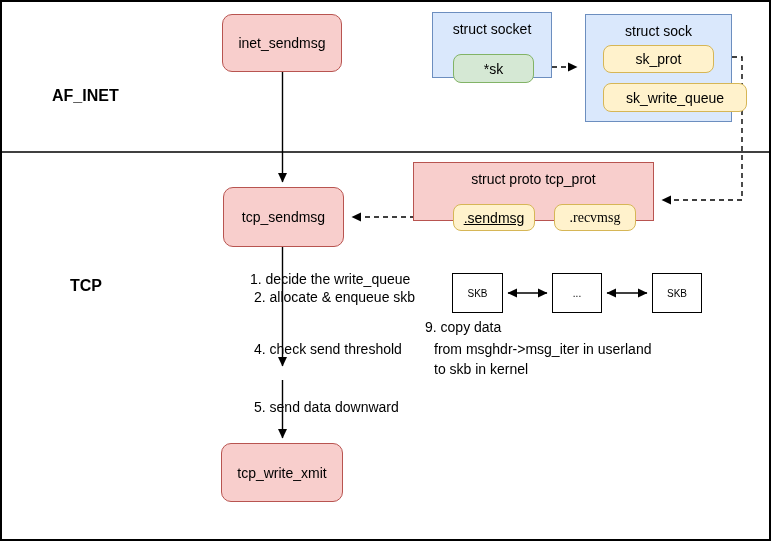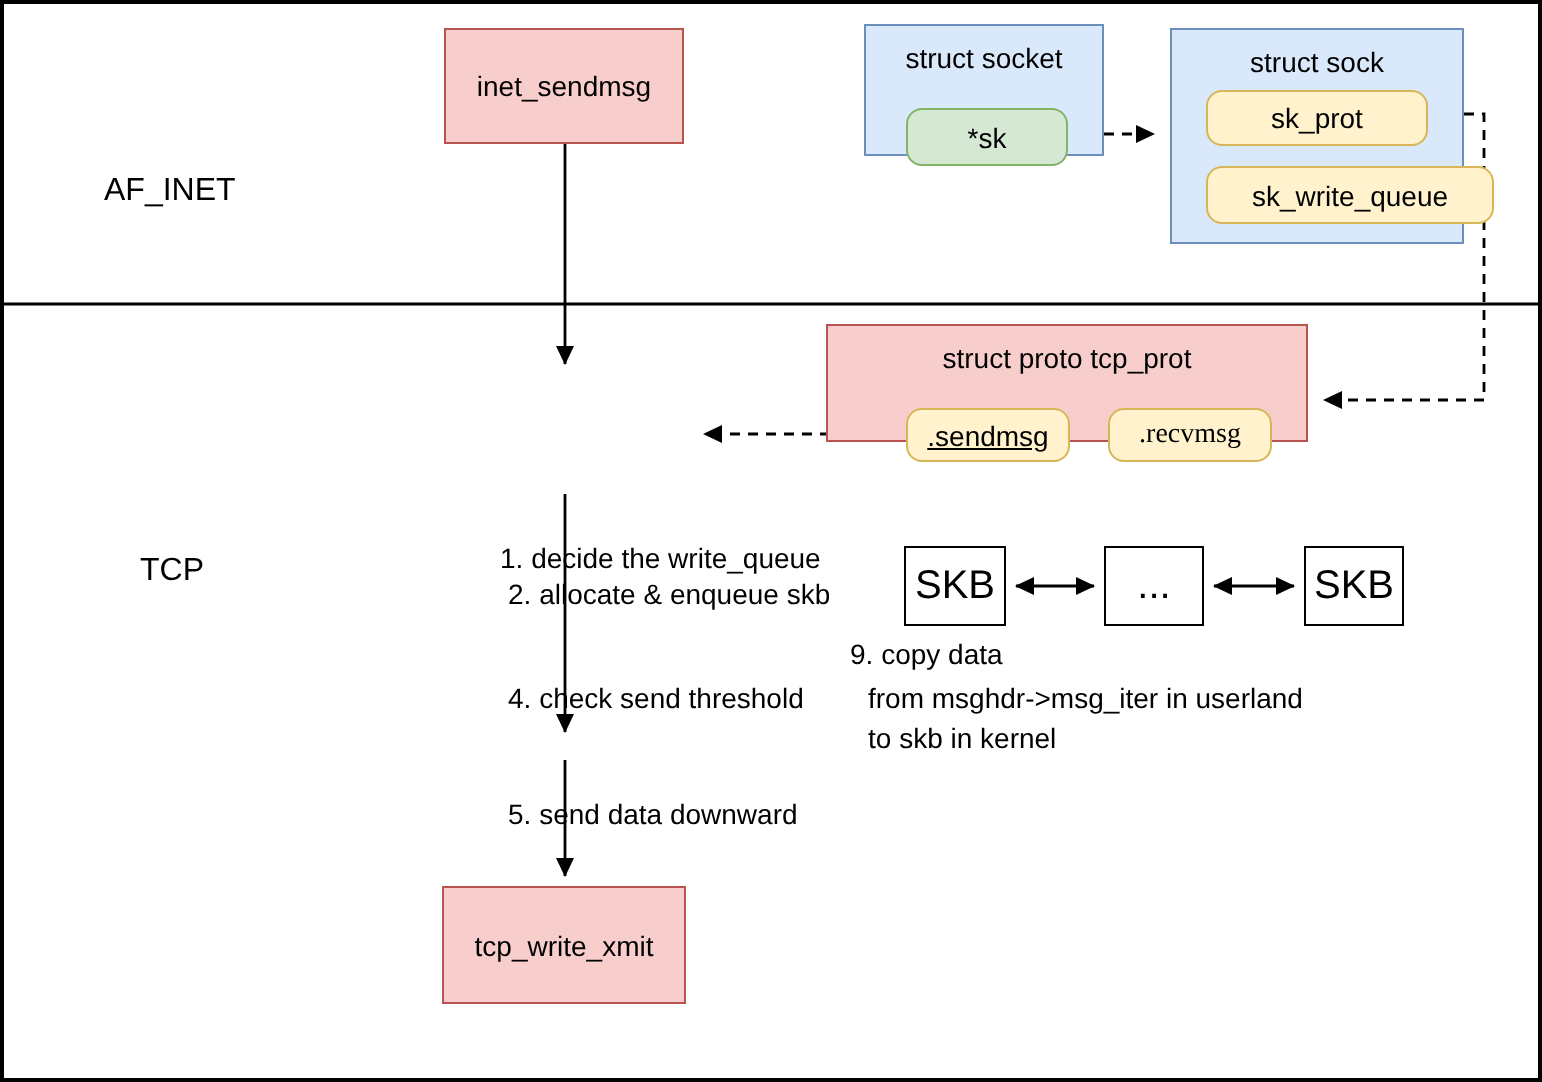--- a/index.html
+++ b/index.html
@@ -11,35 +11,35 @@
     background:#fff;
     border:2px solid #000;
     box-sizing:border-box;
     overflow:hidden;
   }
 
   .connectors { position:absolute; left:0; top:0; width:771px; height:541px; pointer-events:none; }
 
   .lane-label {
     position:absolute;
-    font-size:16px; font-weight:normal;
+    font-size:16px; font-weight:bold;
     white-space:nowrap;
   }
 
   .node {
     position:absolute;
     box-sizing:border-box;
     display:flex; align-items:center; justify-content:center;
     font-size:14px;
     white-space:nowrap;
   }
 
   .pink-round {
     background:var(--pink-fill); border:1.5px solid var(--pink-stroke);
-    border-radius:0;
+    border-radius:10px;
   }
   .blue-rect {
     background:var(--blue-fill); border:1.5px solid var(--blue-stroke);
     display:block;
   }
   .pink-rect {
     background:var(--pink-fill); border:1.5px solid var(--pink-stroke);
     display:block;
   }
   .struct-title {
@@ -54,21 +54,21 @@
     white-space:nowrap;
   }
   .yellow { background:var(--yellow-fill); border:1.5px solid var(--yellow-stroke); }
   .green  { background:var(--green-fill);  border:1.5px solid var(--green-stroke); }
 
   .skb-box {
     position:absolute;
     box-sizing:border-box;
     background:#fff; border:1.5px solid #000;
     display:flex; align-items:center; justify-content:center;
-    font-size:20px;
+    font-size:10px;
   }
 
   .annotation {
     position:absolute;
     font-size:14px;
     white-space:nowrap;
   }
 </style>
 </head>
 <body>
@@ -97,20 +97,21 @@
 
     <line x1="506" y1="291" x2="545" y2="291" stroke="#000" stroke-width="1.6" marker-start="url(#arrRev)" marker-end="url(#arr)"></line>
     <line x1="605" y1="291" x2="645" y2="291" stroke="#000" stroke-width="1.6" marker-start="url(#arrRev)" marker-end="url(#arr)"></line>
   </svg>
 
   <div class="lane-label" style="left:50px; top:85px;">AF_INET</div>
   <div class="lane-label" style="left:68px; top:275px;">TCP</div>
 
   <div class="node pink-round" style="left:220px; top:12px; width:120px; height:58px;">inet_sendmsg</div>
 
+  <div class="node pink-round" style="left:221px; top:185px; width:121px; height:60px;">tcp_sendmsg</div>
 
   <div class="node pink-round" style="left:219px; top:441px; width:122px; height:59px;">tcp_write_xmit</div>
 
   <div class="node blue-rect" style="left:430px; top:10px; width:120px; height:66px;">
     <div class="struct-title">struct socket</div>
     <div class="field green" style="left:20px; top:41px; width:81px; height:29px;">*sk</div>
   </div>
 
   <div class="node blue-rect" style="left:583px; top:12px; width:147px; height:108px;">
     <div class="struct-title">struct sock</div>

